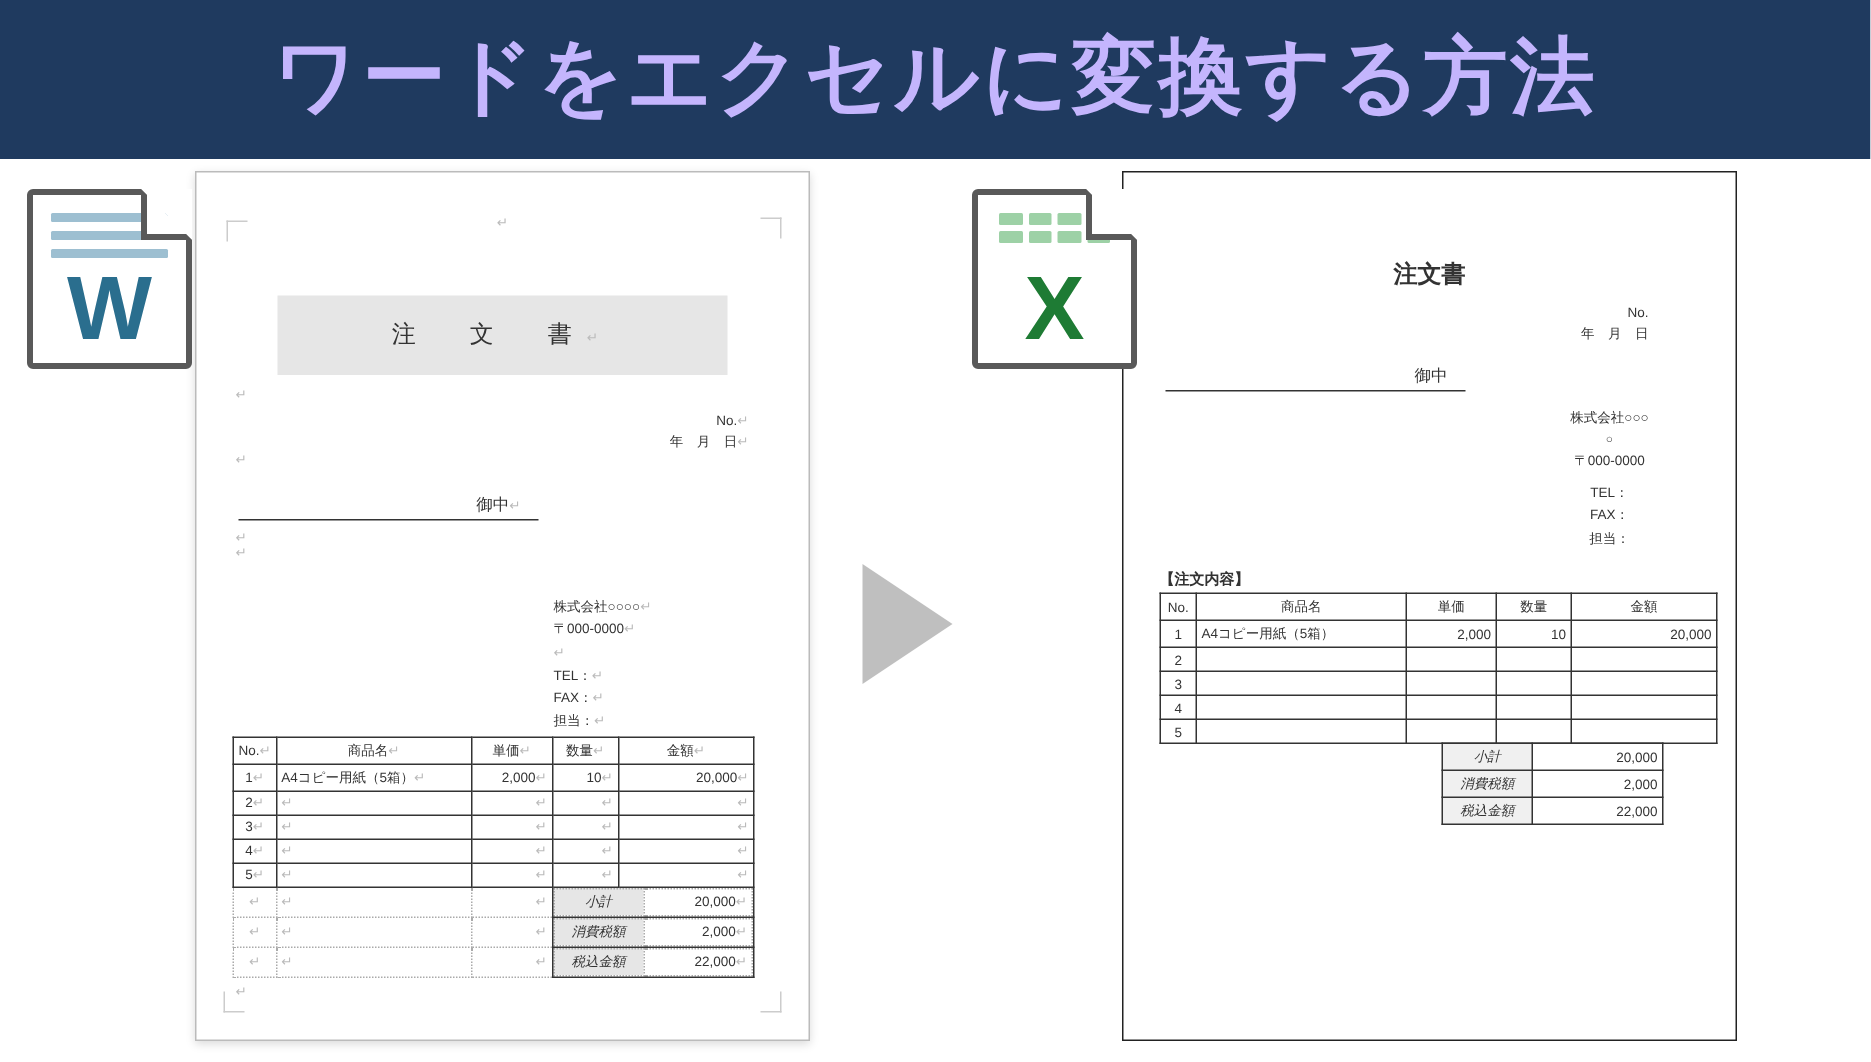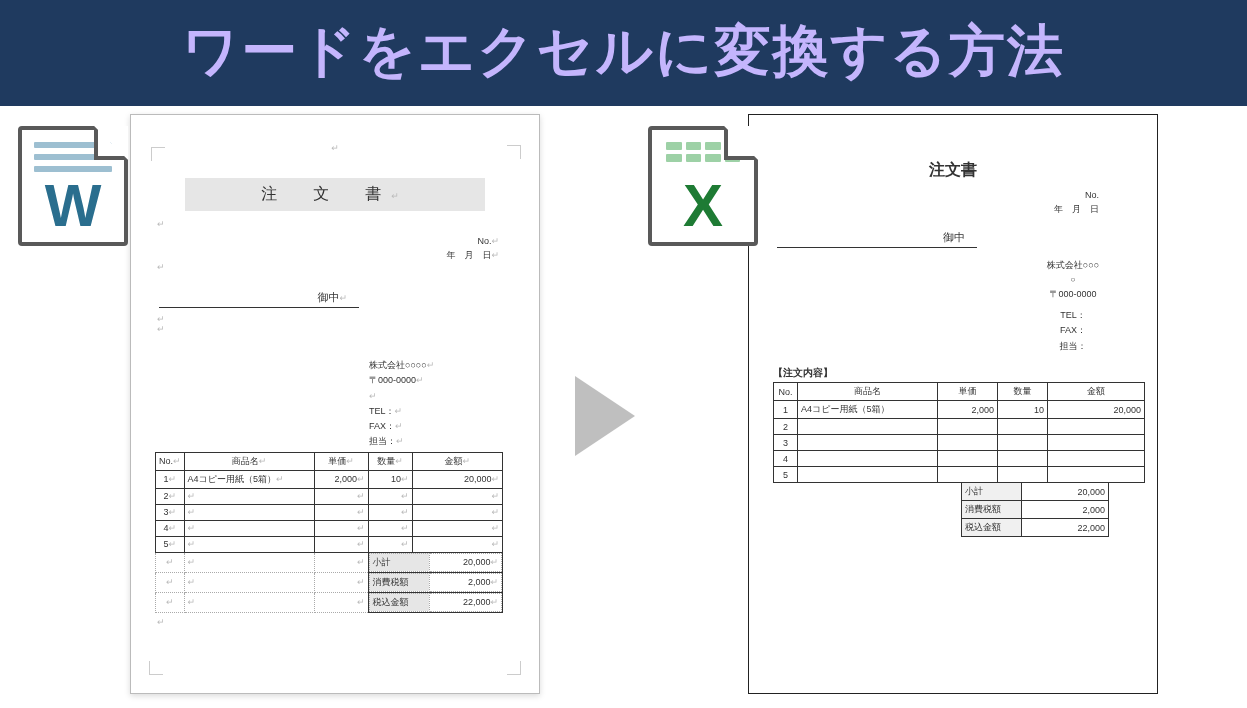--- a/index.html
+++ b/index.html
@@ -107,31 +107,31 @@
 
   .page .inner { padding: 28px 18px 18px; font-size: 10px; color: #333; }
   .ret { color: #bbb; font-size: 9px; }
   .crop { position:absolute; width:14px; height:14px; border:1px solid #ccc; }
   .crop.tl { top:30px; left:18px; border-right:none; border-bottom:none; transform: translate(2px,2px);}
   .crop.tr { top:30px; right:18px; border-left:none; border-bottom:none;}
   .crop.bl { bottom:18px; left:18px; border-right:none; border-top:none;}
   .crop.br { bottom:18px; right:18px; border-left:none; border-top:none;}
 
   .w-title-bar {
-    margin: 25px auto 8px;
+    margin: 44px auto 8px;
     width: 300px;
     background: #e6e6e6;
-    padding: 6px 0;
+    padding: 16px 0;
     text-align: center;
     font-size: 16px;
     letter-spacing: 10px;
     font-weight: 500;
   }
   .e-title {
-    margin: 17px auto 8px;
+    margin: 30px auto 8px;
     text-align: center;
     font-size: 16px;
     font-weight: bold;
   }
   .rsec { text-align: right; font-size: 9px; line-height: 1.5; margin: 6px 22px 0 0;}
   .esec { text-align: right; font-size: 9px; line-height: 1.5; margin: 2px 40px 0 0;}
 
   .onchuu {
     margin: 18px 0 0 10px;
     font-size: 11px;
@@ -151,21 +151,21 @@
   table.ord th { font-weight: normal; text-align: center; }
   table.ord td.r { text-align: right; }
   table.ord td.c { text-align: center; }
   .word table.ord { width: 348px; margin-left: 6px;}
   .excel table.ord { width: 372px; margin-left: 6px;}
 
   table.tot { border-collapse: collapse; font-size: 9px; margin-left:auto;}
   .word table.tot { width: 172px; margin-right: 54px; margin-top:-1px;}
   .excel table.tot { width: 148px; margin-right: 30px; margin-top:-1px;}
   table.tot td { border: 1px solid #333; padding: 2px 3px; height:16px;}
-  table.tot td.lab { background: #e6e6e6; text-align: left; width: 60px;}
+  table.tot td.lab { background: #e6e6e6; text-align: center; width: 60px; font-style: italic;}
   .excel table.tot td.lab { background: #f0f0f0; }
   table.tot td.r { text-align: right; }
 
   .word .dashed-row td { border-top: 1px dotted #aaa; border-bottom: 1px dotted #aaa; border-left:1px dotted #aaa; border-right:1px dotted #aaa;}
   .pad6 { height: 6px; }
 </style>
 </head>
 <body>
 
 <div class="banner">ワードをエクセルに変換する方法</div>

